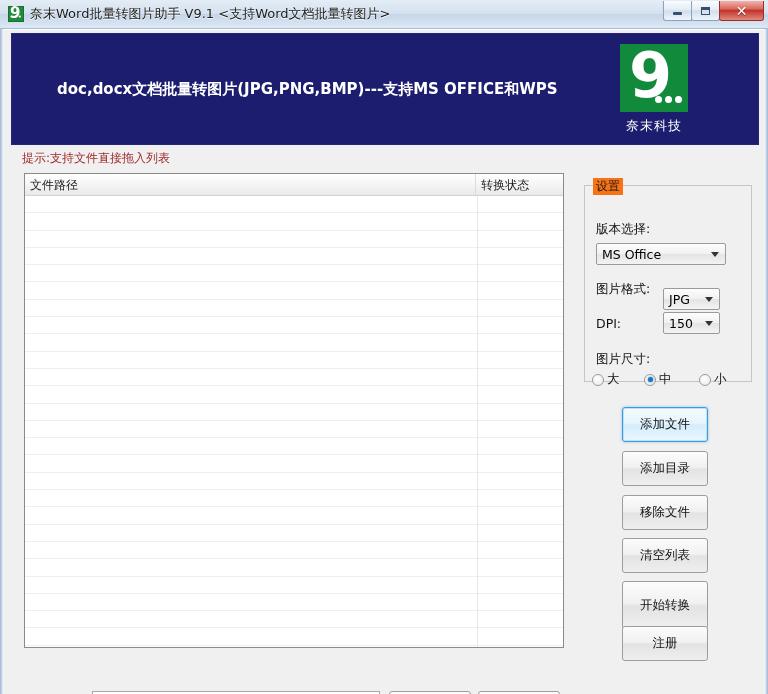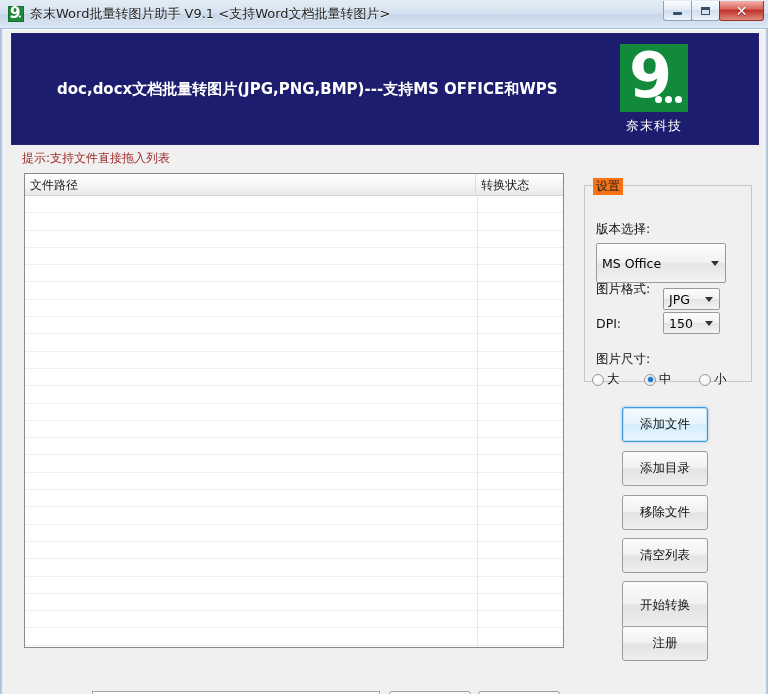--- a/index.html
+++ b/index.html
@@ -195,21 +195,21 @@
     display: flex; align-items: center;
     padding-left: 5px;
   }
   .combo .arrow {
     position: absolute; right: 6px; top: 50%;
     width: 0; height: 0; margin-top: -2px;
     border-left: 4.5px solid transparent;
     border-right: 4.5px solid transparent;
     border-top: 5px solid #333;
   }
-  .combo-version { left: 592px; top: 213px; width: 130px; height: 40px; }
+  .combo-version { left: 592px; top: 213px; width: 130px; height: 22px; }
   .s-fmt-label { position: absolute; left: 592px; top: 251px; }
   .combo-format { left: 659px; top: 247px; width: 57px; height: 22px; margin-top: 11px; }
   .s-dpi-label { position: absolute; left: 592px; top: 286px; }
   .combo-dpi   { left: 659px; top: 282px; width: 57px; height: 22px; }
 
   .s-size-label { position: absolute; left: 592px; top: 321px; }
   .radio-row { position: absolute; left: 588px; top: 341px; width: 152px; display: flex; }
   .radio-item { display: flex; align-items: center; font-size: 12.5px; color: #111; }
   .radio-item.r1 { width: 52px; }
   .radio-item.r2 { width: 55px; }

